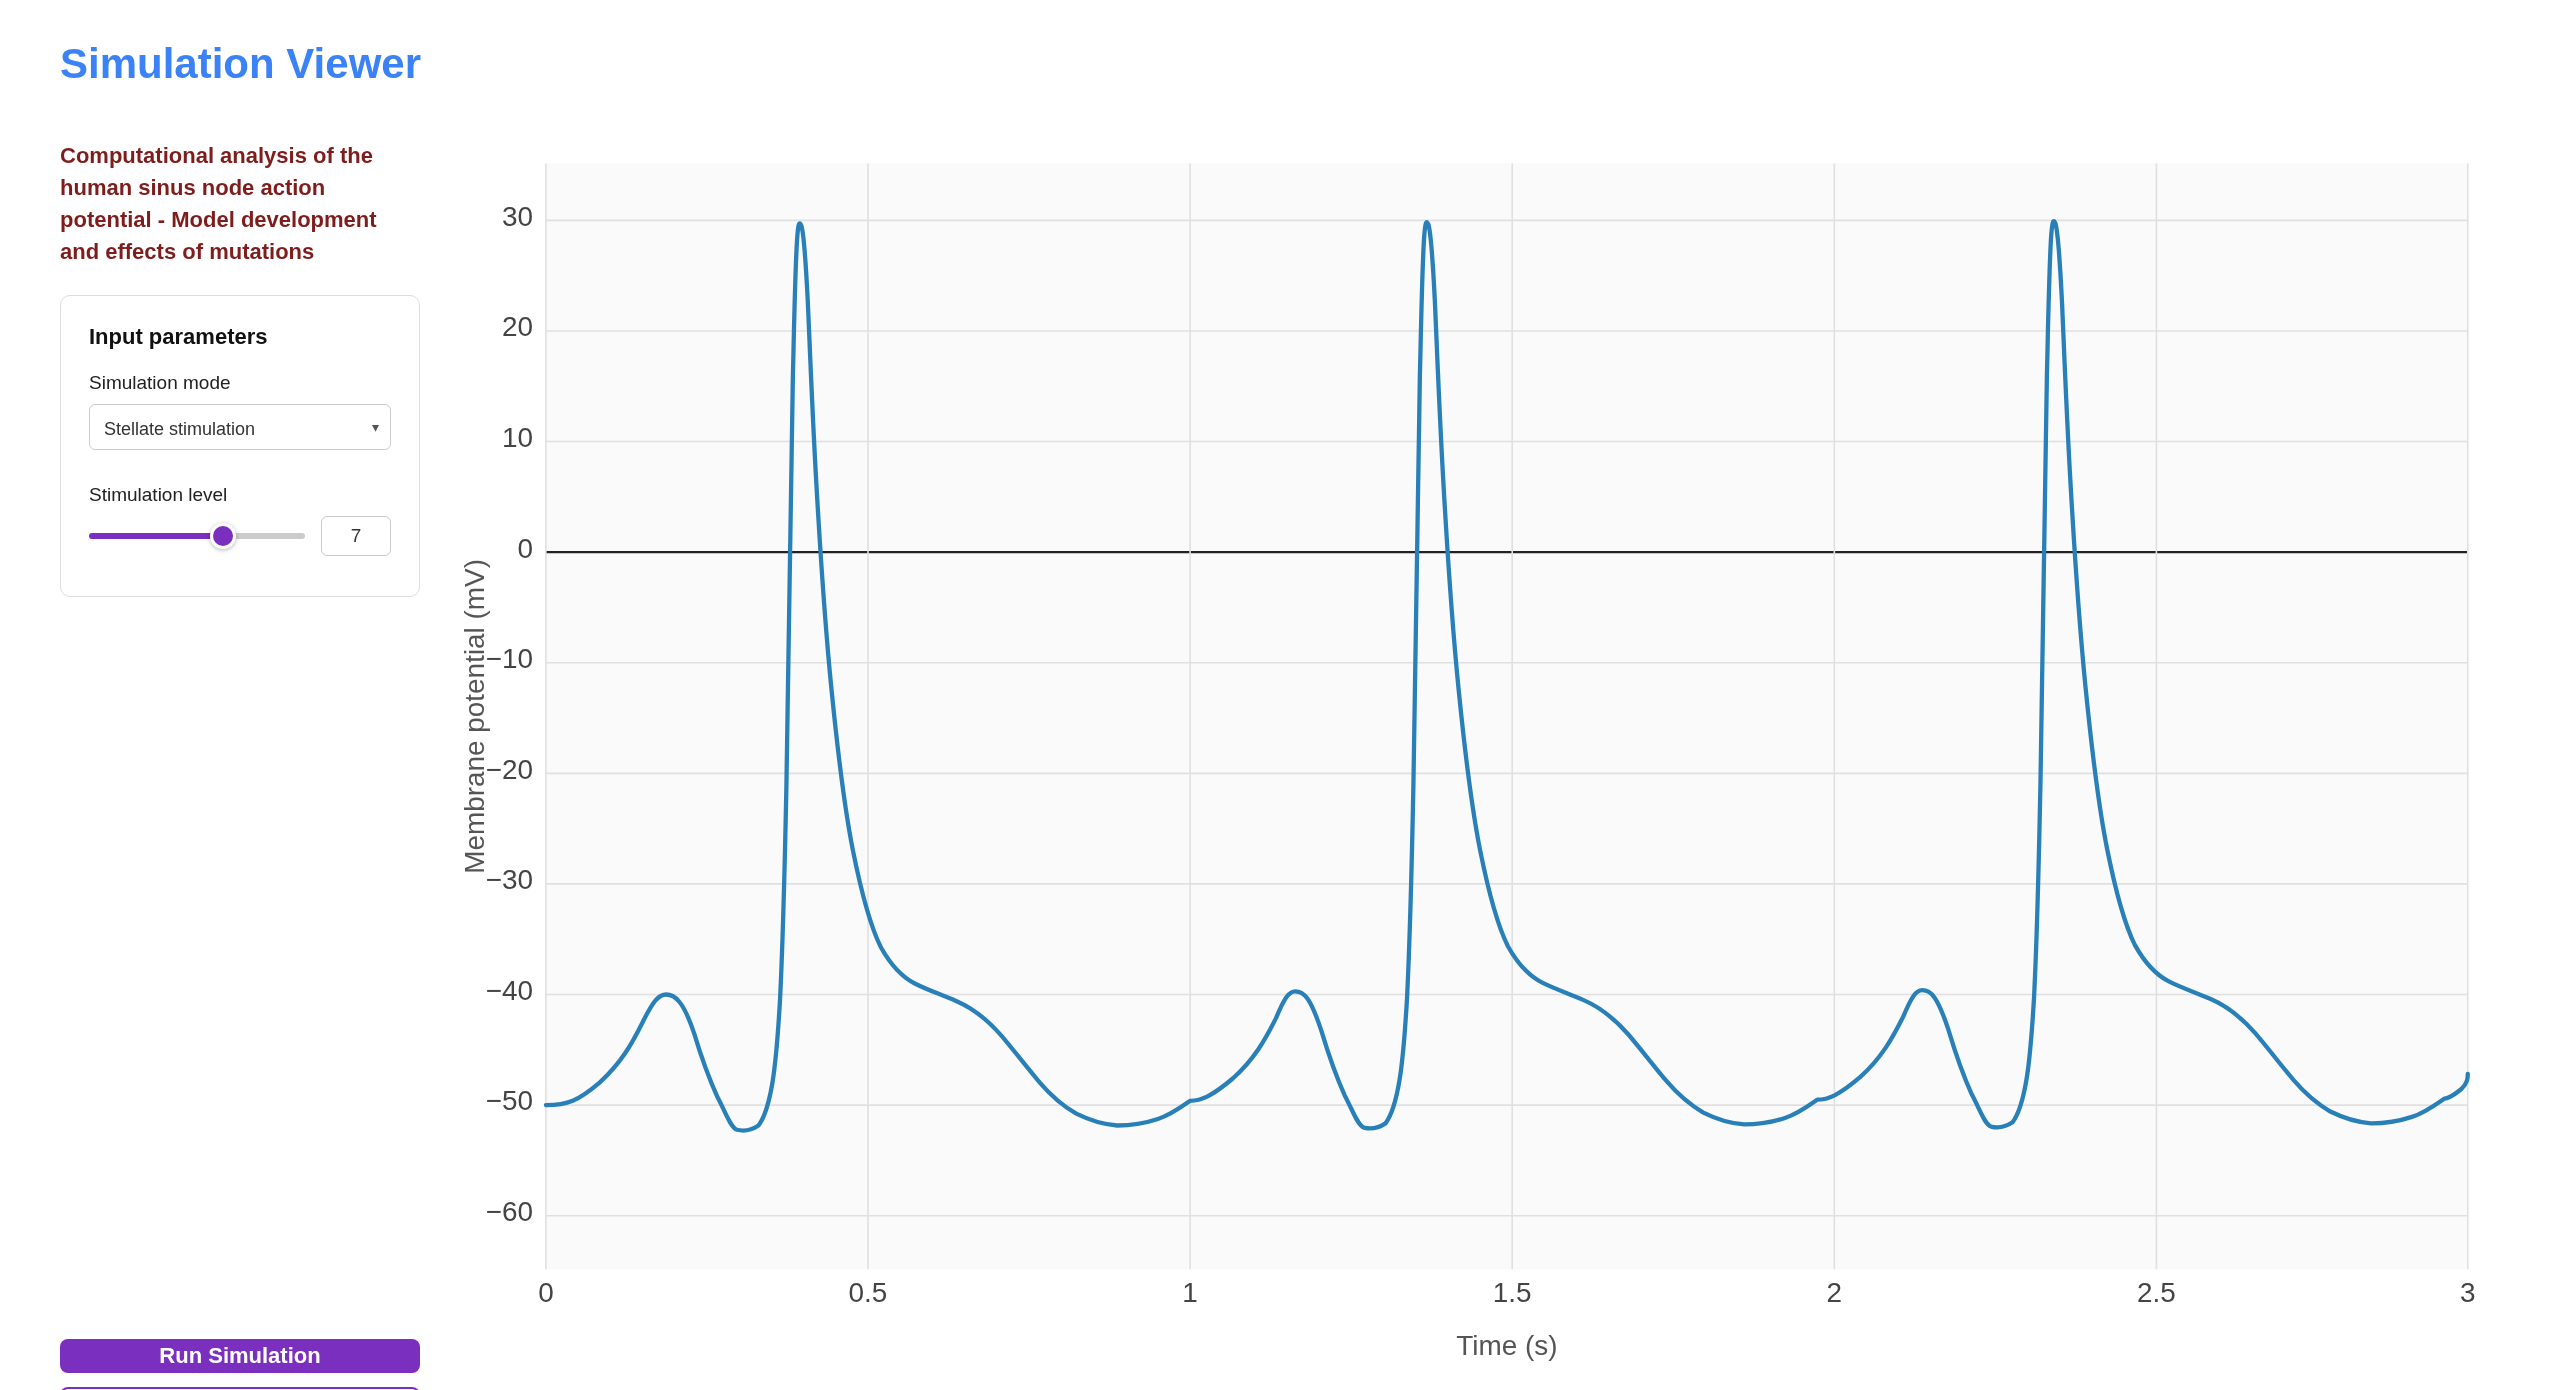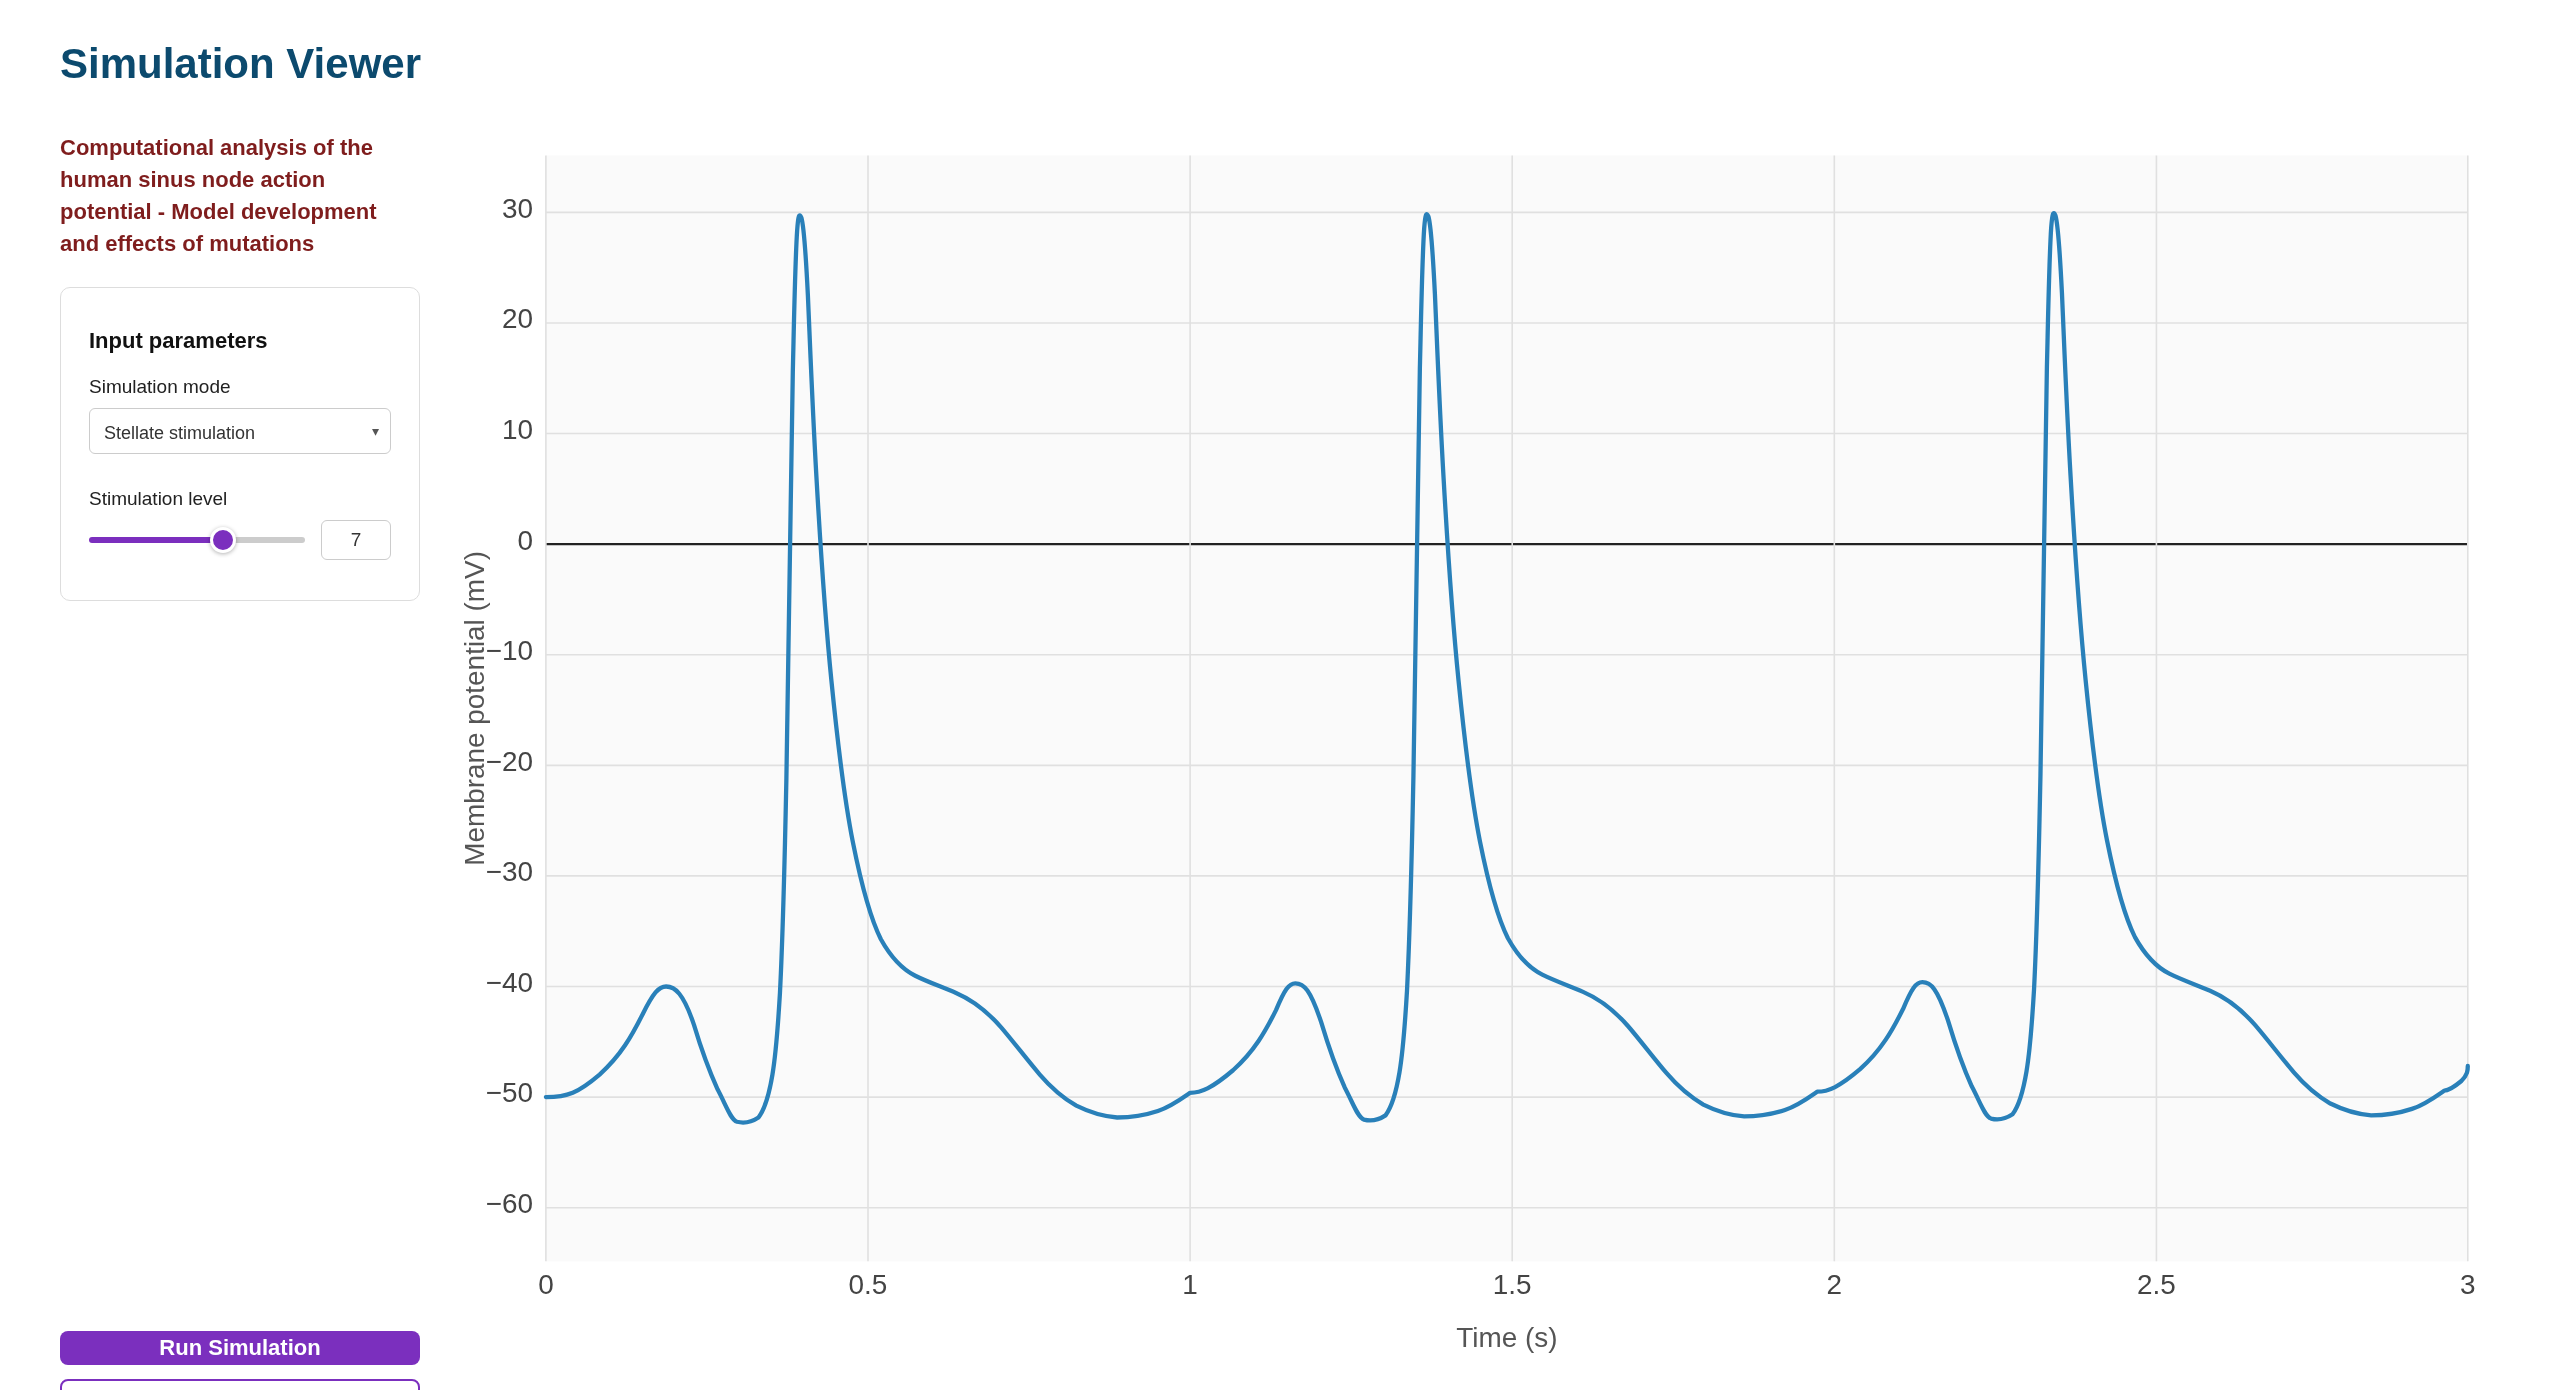--- a/index.html
+++ b/index.html
@@ -13,22 +13,22 @@
     }
     .page-container {
       padding: 40px 60px 40px 60px;
       height: 100%;
       display: flex;
       flex-direction: column;
     }
     .page-title {
       font-size: 42px;
       font-weight: 600;
-      color: #0c4a6e;
-      margin-bottom: 4px;
+      color: #3b82f6;
+      margin-bottom: 12px;
     }
     .title-underline {
       height: 3px;
       background: #7B2FBE;
       width: 340px;
       margin-bottom: 40px;
     }
     .main-layout {
       display: flex;
       flex: 1;
@@ -53,21 +53,20 @@
       border: 1px solid #ddd;
       border-radius: 10px;
       padding: 28px 28px 40px 28px;
       background: #fff;
     }
     .params-heading {
       font-size: 22px;
       font-weight: 600;
       margin-bottom: 22px;
       color: #111;
-      margin-top: 12px;
     }
     .param-label {
       font-size: 19px;
       color: #222;
       margin-bottom: 10px;
     }
     .select-wrapper {
       position: relative;
       width: 100%;
     }

